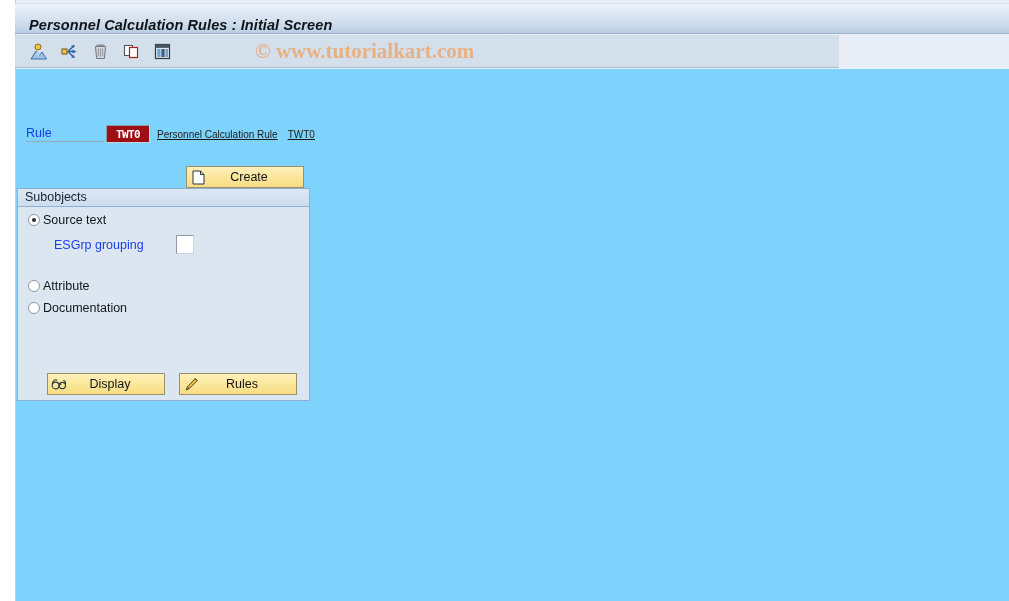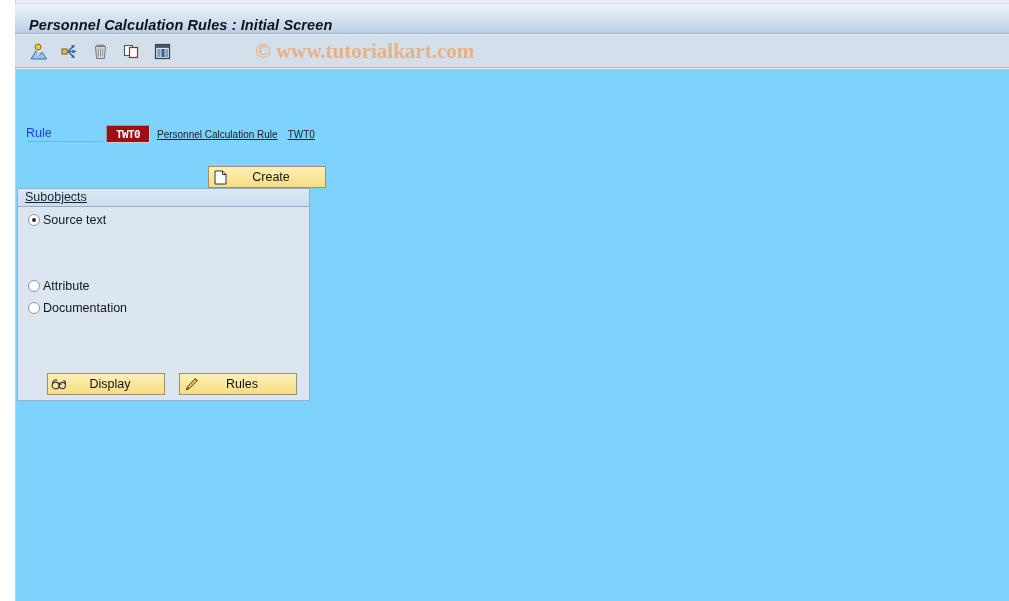--- a/index.html
+++ b/index.html
@@ -42,21 +42,21 @@
     font-style: italic;
     color: #101418;
     letter-spacing: .1px;
     white-space: nowrap;
   }
 
   
   .toolbar {
     position: absolute;
     left: 15px; top: 35px;
-    width: 994px; height: 33px;
+    width: 824px; height: 33px;
     background: #d3dfeb;
     border-bottom: 1px solid #a9bdd2;
     display: flex; align-items: center;
   }
   .tb-icons { display: flex; align-items: center; margin-left: 13px; gap: 10px; }
   .tb-btn {
     width: 21px; height: 21px;
     display: flex; align-items: center; justify-content: center;
     cursor: pointer;
   }
@@ -138,40 +138,38 @@
     flex: 1;
     text-align: center;
     font-size: 12.5px;
     color: #111418;
     padding-right: 14px;
   }
   .create-btn {
     position: absolute;
     left: 170px; top: 97px;
     width: 118px;
-    margin-left: 22px;
   }
 
   
   .group {
     position: absolute;
     left: 1px; top: 119px;
     width: 293px; height: 213px;
     background: #dce6f0;
     border: 1px solid #8fb0d0;
   }
   .group-title {
     height: 18px;
     background: linear-gradient(to bottom, #dce7f3 0%, #cdddee 100%);
     border-bottom: 1px solid #8fb0d0;
     font-size: 12.5px;
     color: #16222e;
     padding-left: 7px;
     line-height: 17px;
-    text-decoration: underline;
   }
   .group-body { position: relative; height: 194px; }
 
   .radio-row {
     position: absolute;
     display: flex; align-items: center;
     cursor: pointer;
     white-space: nowrap;
   }
   .radio {
@@ -311,20 +309,24 @@
 
     <div class="group">
       <div class="group-title">Subobjects</div>
       <div class="group-body">
 
         <div class="radio-row" style="left:10px; top:6px;">
           <span class="radio checked"></span>
           <span class="radio-label">Source text</span>
         </div>
 
+        <div class="field-row" style="left:36px; top:28px;">
+          <span class="field-label" style="width:122px;">ESGrp grouping</span>
+          <input class="txtbox" style="width: 18px;" type="text" value="">
+        </div>
 
 
         <div class="radio-row" style="left:10px; top:72px;">
           <span class="radio"></span>
           <span class="radio-label">Attribute</span>
         </div>
 
         <div class="radio-row" style="left:10px; top:94px;justify-content:space-between;">
           <span class="radio"></span>
           <span class="radio-label">Documentation</span>

